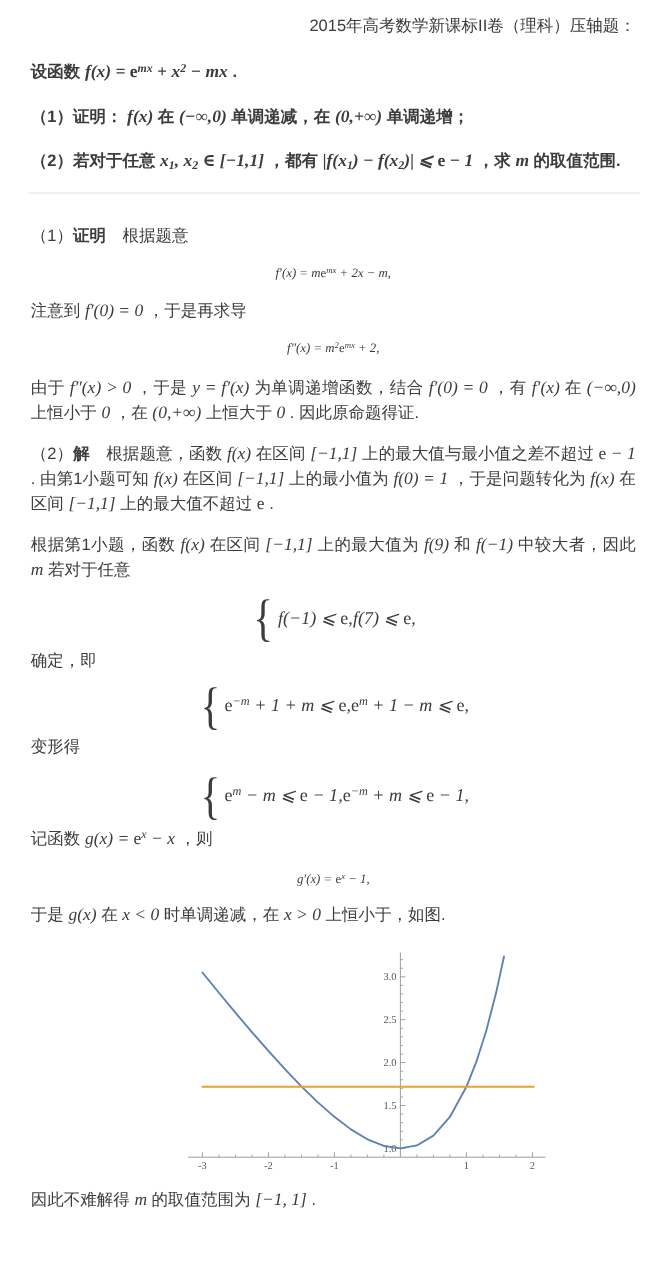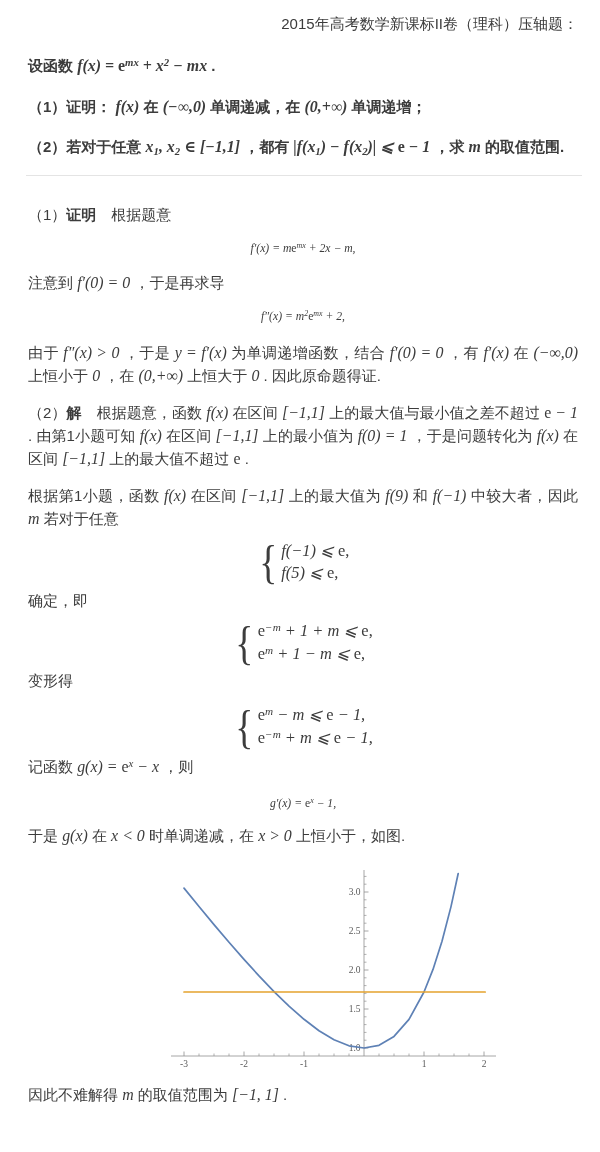--- a/index.html
+++ b/index.html
@@ -23,21 +23,21 @@
         font-size:0.72em;position:relative;top:-0.45em;letter-spacing:0;}
   .sg-u{font-family:"Liberation Serif","DejaVu Serif",serif;font-style:italic;
         font-size:0.72em;position:relative;top:0.28em;}
   
   .system{display:flex;justify-content:center;align-items:center;margin:0;}
   .system .brace{
     font-family:"Liberation Serif","DejaVu Serif",serif;
     font-size:47px;font-weight:400;line-height:44px;
     transform:scaleX(0.8);margin-right:2px;color:#3c3c3c;
   }
-  .system .rows{display:flex;flex-direction:column;align-items:flex-start;}
+  .system .rows{display:flex;flex-direction:row;align-items:flex-start;}
   .system .rows .row{line-height:22px;font-size:15.5px;}
   .chart-wrap{margin:18px 0 0 130px;width:345px;height:215px;}
   text{font-family:"Liberation Serif","DejaVu Serif",serif;}
 </style>
 </head>
 <body>
 
 <div class="content">
 
   <p class="line" style="margin-top:0;text-align:right;">2015年高考数学新课标II卷（理科）压轴题：</p>
@@ -61,21 +61,21 @@
   <p class="para" style="margin-top:11px;"><span class="">由于 </span><span class="sg-m">f″(x) &gt; 0</span><span class=""> ，于是 </span><span class="sg-m">y = f′(x)</span><span class=""> 为单调递增函数，结合 </span><span class="sg-m">f′(0) = 0</span><span class=""> ，有 </span><span class="sg-m">f′(x)</span><span class=""> 在 </span><span class="sg-m">(−∞,0)</span><span class=""> 上恒小于 </span><span class="sg-m">0</span><span class=""> ，在 </span><span class="sg-m">(0,+∞)</span><span class=""> 上恒大于 </span><span class="sg-m">0</span><span class=""> . 因此原命题得证.</span></p>
 
   <p class="para" style="margin-top:14px;"><span class="">（2）</span><span class="sg-b">解</span><span class="">　根据题意，函数 </span><span class="sg-m">f(x)</span><span class=""> 在区间 </span><span class="sg-m">[−1,1]</span><span class=""> 上的最大值与最小值之差不超过 </span><span class="sg-r">e</span><span class="sg-m"> − 1</span><span class=""> . 由第1小题可知 </span><span class="sg-m">f(x)</span><span class=""> 在区间 </span><span class="sg-m">[−1,1]</span><span class=""> 上的最小值为 </span><span class="sg-m">f(0) = 1</span><span class=""> ，于是问题转化为 </span><span class="sg-m">f(x)</span><span class=""> 在区间 </span><span class="sg-m">[−1,1]</span><span class=""> 上的最大值不超过 </span><span class="sg-r">e</span><span class=""> .</span></p>
 
   <p class="para" style="margin-top:14px;"><span class="">根据第1小题，函数 </span><span class="sg-m">f(x)</span><span class=""> 在区间 </span><span class="sg-m">[−1,1]</span><span class=""> 上的最大值为 </span><span class="sg-m">f(9)</span><span class=""> 和 </span><span class="sg-m">f(−1)</span><span class=""> 中较大者，因此 </span><span class="sg-m">m</span><span class=""> 若对于任意</span></p>
 
   <div class="system" style="margin-top:10px;">
     <span class="brace">{</span>
     <div class="rows">
       <div class="row"><span class="sg-m">f(−1) ⩽ </span><span class="sg-r">e,</span></div>
-      <div class="row"><span class="sg-m">f(5) ⩽ </span><span class="sg-r">e,</span></div>
+      <div class="row"><span class="sg-m">f(7) ⩽ </span><span class="sg-r">e,</span></div>
     </div>
   </div>
 
   <p class="line" style="margin-top:6px;"><span class="">确定，即</span></p>
 
   <div class="system" style="margin-top:8px;">
     <span class="brace">{</span>
     <div class="rows">
       <div class="row"><span class="sg-r">e</span><span class="sg-s">−m</span><span class="sg-m"> + 1 + m ⩽ </span><span class="sg-r">e,</span></div>
       <div class="row"><span class="sg-r">e</span><span class="sg-s">m</span><span class="sg-m"> + 1 − m ⩽ </span><span class="sg-r">e,</span></div>

